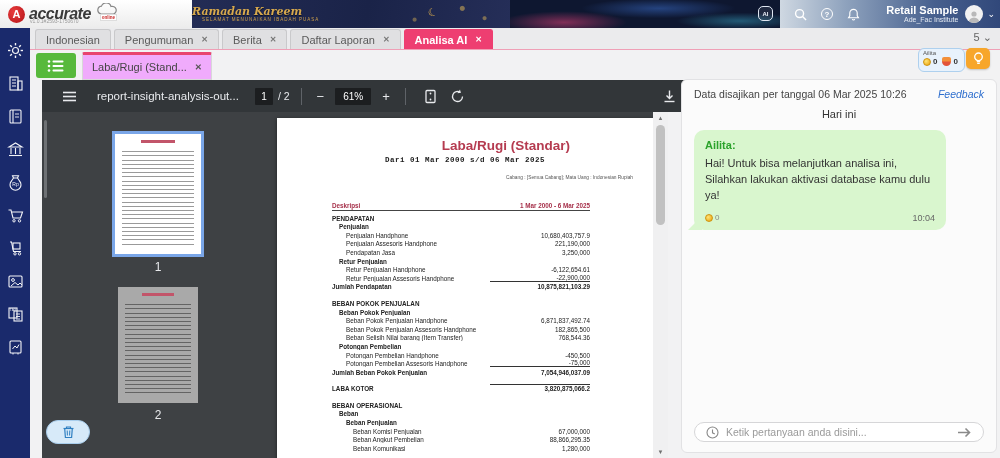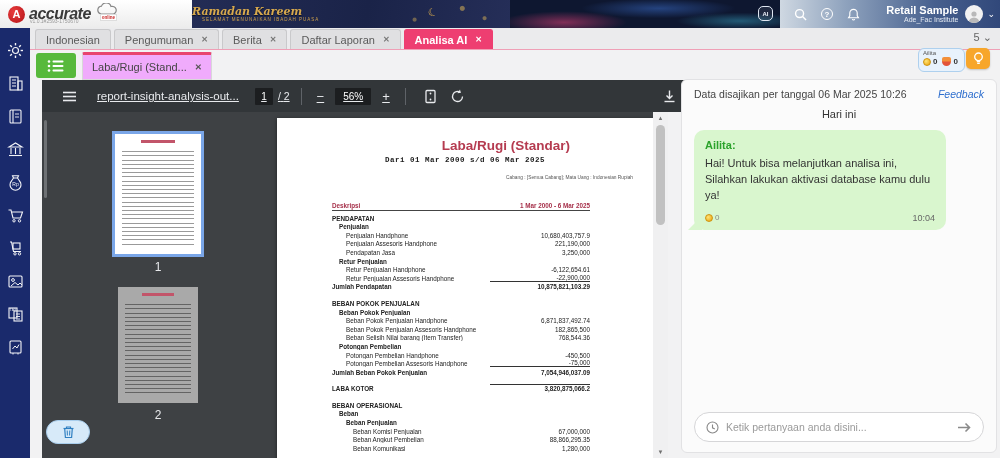--- a/index.html
+++ b/index.html
@@ -51,21 +51,21 @@
   .sb-icon { width:17px; height:17px; margin-bottom:16px; opacity:.95; }
   .sb-icon svg { width:100%; height:100%; }
 
   
   .list-btn { position:absolute; left:36px; top:53px; width:40px; height:25px; background:#57b93c; border-radius:3px; display:flex; align-items:center; justify-content:center; }
   .inner-tab { position:absolute; left:82px; top:52px; height:26px; background:#f0abfc; border:1px solid #d8d8d8; border-top:3px solid #e8446f; border-radius:2px 2px 0 0; display:flex; align-items:center; padding:12px 9px; font-size:11px; color:#444; }
   .inner-tab .x { font-size:8.5px; font-weight:bold; color:#555; margin-left:8px; }
 
   
   .viewer { position:absolute; left:42px; top:80px; width:626px; height:378px; background:#3e4144; }
-  .pdf-toolbar { position:absolute; left:0; top:0; width:704px; height:32px; background:#323639; display:flex; align-items:center; color:#e8eaed; padding:0 14px;text-decoration:underline; }
+  .pdf-toolbar { position:absolute; left:0; top:0; width:704px; height:32px; background:#323639; display:flex; align-items:center; color:#e8eaed; padding:0 14px; }
   .pdf-title { font-size:11.5px; margin-left:14px; white-space:nowrap; }
   .page-box, .zoom-box { background:#1c1e20; color:#fff; font-size:10px; display:flex; align-items:center; justify-content:center; height:17px; border-radius:1px; }
   .page-box { width:18px; margin-left:16px; }
   .page-total { font-size:10.5px; margin-left:5px; color:#e8eaed; }
   .tdiv { width:1px; height:17px; background:#5f6368; margin:0 11px; }
   .tglyph { font-size:13px; color:#e8eaed; line-height:1; padding:0 4px; }
   .zoom-box { width:36px; margin:0 7px; }
   .ticon { width:15px; height:15px; margin:0 6px; }
   .toolbar-right { margin-left:auto; display:flex; align-items:center; }
   .more-dots { font-size:12px; padding:0 2px 0 8px; color:#e8eaed; }
@@ -114,21 +114,21 @@
   .bubble { position:relative; margin:10px 0 0 12px; width:252px; background:#d9f6ce; border-radius:10px; padding:9px 11px 7px 11px; }
   .bubble::after { content:""; position:absolute; left:-6px; bottom:0; width:0; height:0; border:7px solid transparent; border-bottom-color:#d9f6ce; border-right-color:#d9f6ce; }
   .sender { color:#2ba32b; font-weight:bold; font-size:11px; margin-bottom:5px; }
   .msg-text { font-size:11px; color:#333; line-height:1.45; }
   .bubble-foot { display:flex; align-items:center; margin-top:9px; }
   .coin { width:10px; height:10px; border-radius:50%; background:radial-gradient(circle at 35% 35%, #ffe477, #f0b429 70%, #d99a12); border:0.5px solid #cf9410; }
   .coin.small { width:8px; height:8px; }
   .gem { width:9px; height:9px; border-radius:2px 2px 50% 50%; background:linear-gradient(#f2903a 45%, #e2543a 55%); }
   .coin-count { font-size:8px; color:#888; margin-left:2px; }
   .msg-time { margin-left:auto; font-size:9px; color:#666; }
-  .chat-input { position:absolute; left:12px; bottom:10px; width:290px; height:30px; background:#fff; border:1px solid #d6d6d8; border-radius:15px; display:flex; align-items:center; padding:0 11px; }
+  .chat-input { position:absolute; left:12px; bottom:10px; width:290px; height:20px; background:#fff; border:1px solid #d6d6d8; border-radius:15px; display:flex; align-items:center; padding:0 11px; }
   .placeholder-input { border:none; outline:none; flex:1; font-size:10.5px; color:#555; margin-left:7px; font-family:"Liberation Sans", sans-serif; background:transparent; }
   .placeholder-input::placeholder { color:#9a9a9a; }
 
   
   .ailita-widget { position:absolute; left:918px; top:48px; width:47px; height:24px; background:#e8f2fc; border:1px solid #aed0ee; border-radius:6px; padding:1px 4px; }
   .ailita-label { font-size:6px; color:#555; line-height:7px; }
   .ailita-row { display:flex; align-items:center; gap:2px; }
   .ailita-row .cnt { font-size:8px; font-weight:bold; color:#333; }
   .bulb-btn { position:absolute; left:966px; top:48px; width:24px; height:21px; background:#f7a62b; border-radius:5px; display:flex; align-items:center; justify-content:center; box-shadow:0 1px 2px rgba(0,0,0,.2); }
 </style>
@@ -312,21 +312,21 @@
           <line x1="1" y1="3.5" x2="14" y2="3.5"></line>
           <line x1="1" y1="7.5" x2="14" y2="7.5"></line>
           <line x1="1" y1="11.5" x2="14" y2="11.5"></line>
         </g>
       </svg>
     <span class="pdf-title">report-insight-analysis-out...</span>
     <span class="page-box">1</span>
     <span class="page-total"><span>/</span> <span>2</span></span>
     <span class="tdiv"></span>
     <span class="tglyph">−</span>
-    <span class="zoom-box">56%</span>
+    <span class="zoom-box">61%</span>
     <span class="tglyph">+</span>
     <span class="tdiv"></span>
     <svg class="ticon" viewBox="0 0 15 15">
         <rect x="3" y="1.5" width="9" height="12" rx="1" fill="none" stroke="#e8eaed" stroke-width="1.3"></rect>
         <circle cx="7.5" cy="4.5" r="0.9" fill="#e8eaed"></circle>
         <circle cx="7.5" cy="10.5" r="0.9" fill="#e8eaed"></circle>
       </svg>
     <svg class="ticon" viewBox="0 0 15 15">
         <path d="M12.5 7.5 a5 5 0 1 1 -2-4" fill="none" stroke="#e8eaed" stroke-width="1.3"></path>
         <path d="M10 0.5 L10.7 3.8 L7.5 4.3 Z" fill="#e8eaed"></path>

